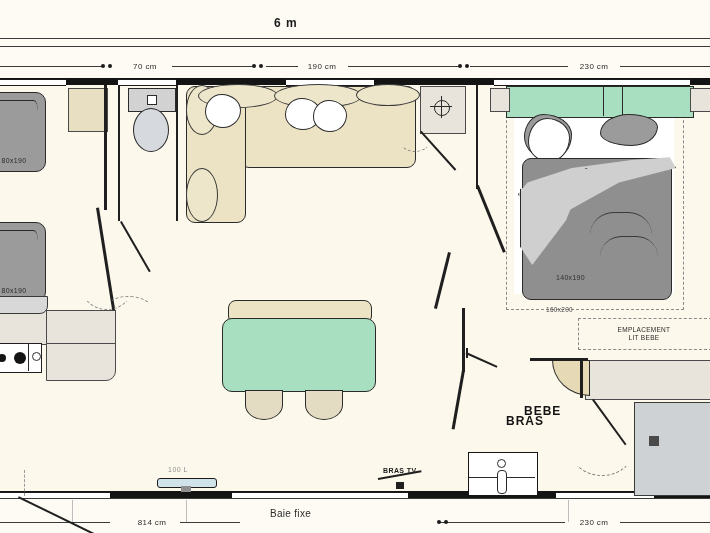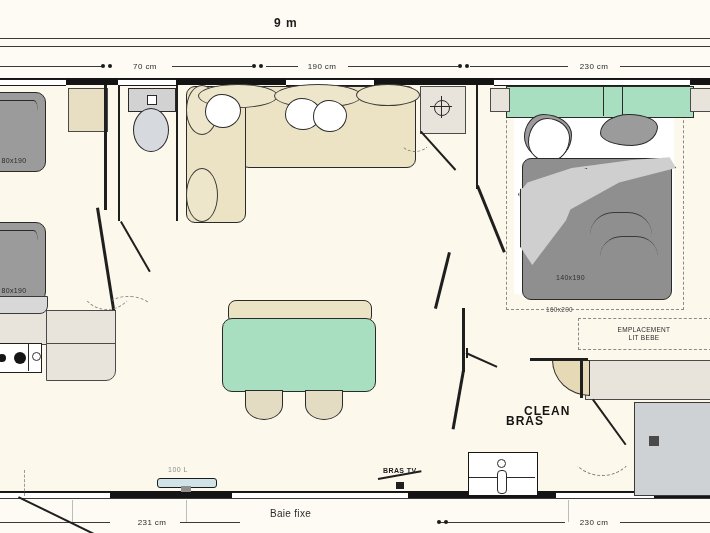--- a/index.html
+++ b/index.html
@@ -69,21 +69,21 @@
   .easyclean{position:absolute;font-family:"Liberation Sans",sans-serif;font-weight:bold;color:#141414;letter-spacing:1px;}
   .easyclean .l1{position:absolute;left:18px;top:0;font-size:12px;}
   .easyclean .l2{position:absolute;left:0;top:10px;font-size:12px;}
   .title8m{position:absolute;top:16px;left:274px;font-size:12px;font-weight:bold;letter-spacing:1px;color:#1b1b1b;}
 </style>
 </head>
 <body>
 
 <div id="plan">
 
-  <div class="title8m">9 m</div>
+  <div class="title8m">6 m</div>
 
   <div class="abs" style="left:0;top:38px;width:710px;height:7px;background:#fdfbf4;border-top:1px solid #3a3a3a;border-bottom:1px solid #3a3a3a;"></div>
 
   <div class="dimline" style="left:0;top:66px;width:103px;"></div>
   <div class="dimtick" style="left:101px;top:64px;"></div>
   <div class="dimtick" style="left:108px;top:64px;"></div>
   <div class="dimtext" style="left:145px;top:62px;">70 cm</div>
   <div class="dimline" style="left:172px;top:66px;width:80px;"></div>
   <div class="dimtick" style="left:252px;top:64px;"></div>
   <div class="dimtick" style="left:259px;top:64px;"></div>
@@ -223,38 +223,38 @@
   <div class="abs" style="left:649px;top:436px;width:10px;height:10px;background:#4a4a4a;"></div>
   <div class="abs" style="left:592px;top:400px;width:2px;height:56px;background:#1f1f1f;transform:rotate(-36deg);transform-origin:top left;"></div>
   <div class="door-arc" style="left:568px;top:414px;width:66px;height:60px;"></div>
 
   <div class="sinkbox" style="left:468px;top:452px;width:68px;height:42px;"></div>
   <div class="abs" style="left:497px;top:459px;width:7px;height:7px;border:1.2px solid #2a2a2a;border-radius:50%;"></div>
   <div class="abs" style="left:469px;top:477px;width:66px;height:1.2px;background:#2a2a2a;"></div>
   <div class="abs" style="left:497px;top:470px;width:8px;height:22px;background:#ffffff;border:1.3px solid #2a2a2a;border-radius:4px;"></div>
 
   <div class="easyclean" style="left:506px;top:404px;width:60px;height:26px;">
-    <span class="l1">CLEAN</span>
+    <span class="l1">BEBE</span>
     <span class="l2">BRAS</span>
   </div>
 
   <div class="abs" style="left:383px;top:467px;font-size:7px;font-weight:bold;letter-spacing:.4px;color:#1b1b1b;">BRAS TV</div>
   <div class="abs" style="left:378px;top:478px;width:44px;height:2px;background:#1f1f1f;transform:rotate(-10deg);transform-origin:left center;"></div>
   <div class="abs" style="left:396px;top:482px;width:8px;height:7px;background:#1f1f1f;"></div>
 
   <div class="abs" style="left:168px;top:466px;font-size:7px;color:#8f8f8f;letter-spacing:.5px;">100 L</div>
   <div class="abs" style="left:157px;top:478px;width:58px;height:8px;background:#cfe3e8;border:1.4px solid #1b1b1b;border-radius:3px;"></div>
   <div class="abs" style="left:181px;top:486px;width:10px;height:6px;background:#8f8f8f;"></div>
 
   <div class="abs" style="left:0;top:498px;width:710px;height:1px;background:#3a3a3a;"></div>
 
   <div class="abs" style="left:270px;top:508px;font-size:10px;color:#2b2b2b;letter-spacing:.3px;">Baie fixe</div>
 
   <div class="dimline" style="left:0;top:522px;width:110px;"></div>
-  <div class="dimtext" style="left:152px;top:518px;">231 cm</div>
+  <div class="dimtext" style="left:152px;top:518px;">814 cm</div>
   <div class="dimline" style="left:180px;top:522px;width:60px;"></div>
 
   <div class="dimline" style="left:440px;top:522px;width:125px;"></div>
   <div class="dimtick" style="left:437px;top:520px;"></div>
   <div class="dimtick" style="left:444px;top:520px;"></div>
   <div class="dimtext" style="left:594px;top:518px;">230 cm</div>
   <div class="dimline" style="left:620px;top:522px;width:90px;"></div>
 
   <div class="vline" style="left:72px;top:500px;height:22px;background:#bdbdbd;"></div>
   <div class="vline" style="left:186px;top:500px;height:22px;background:#bdbdbd;"></div>

